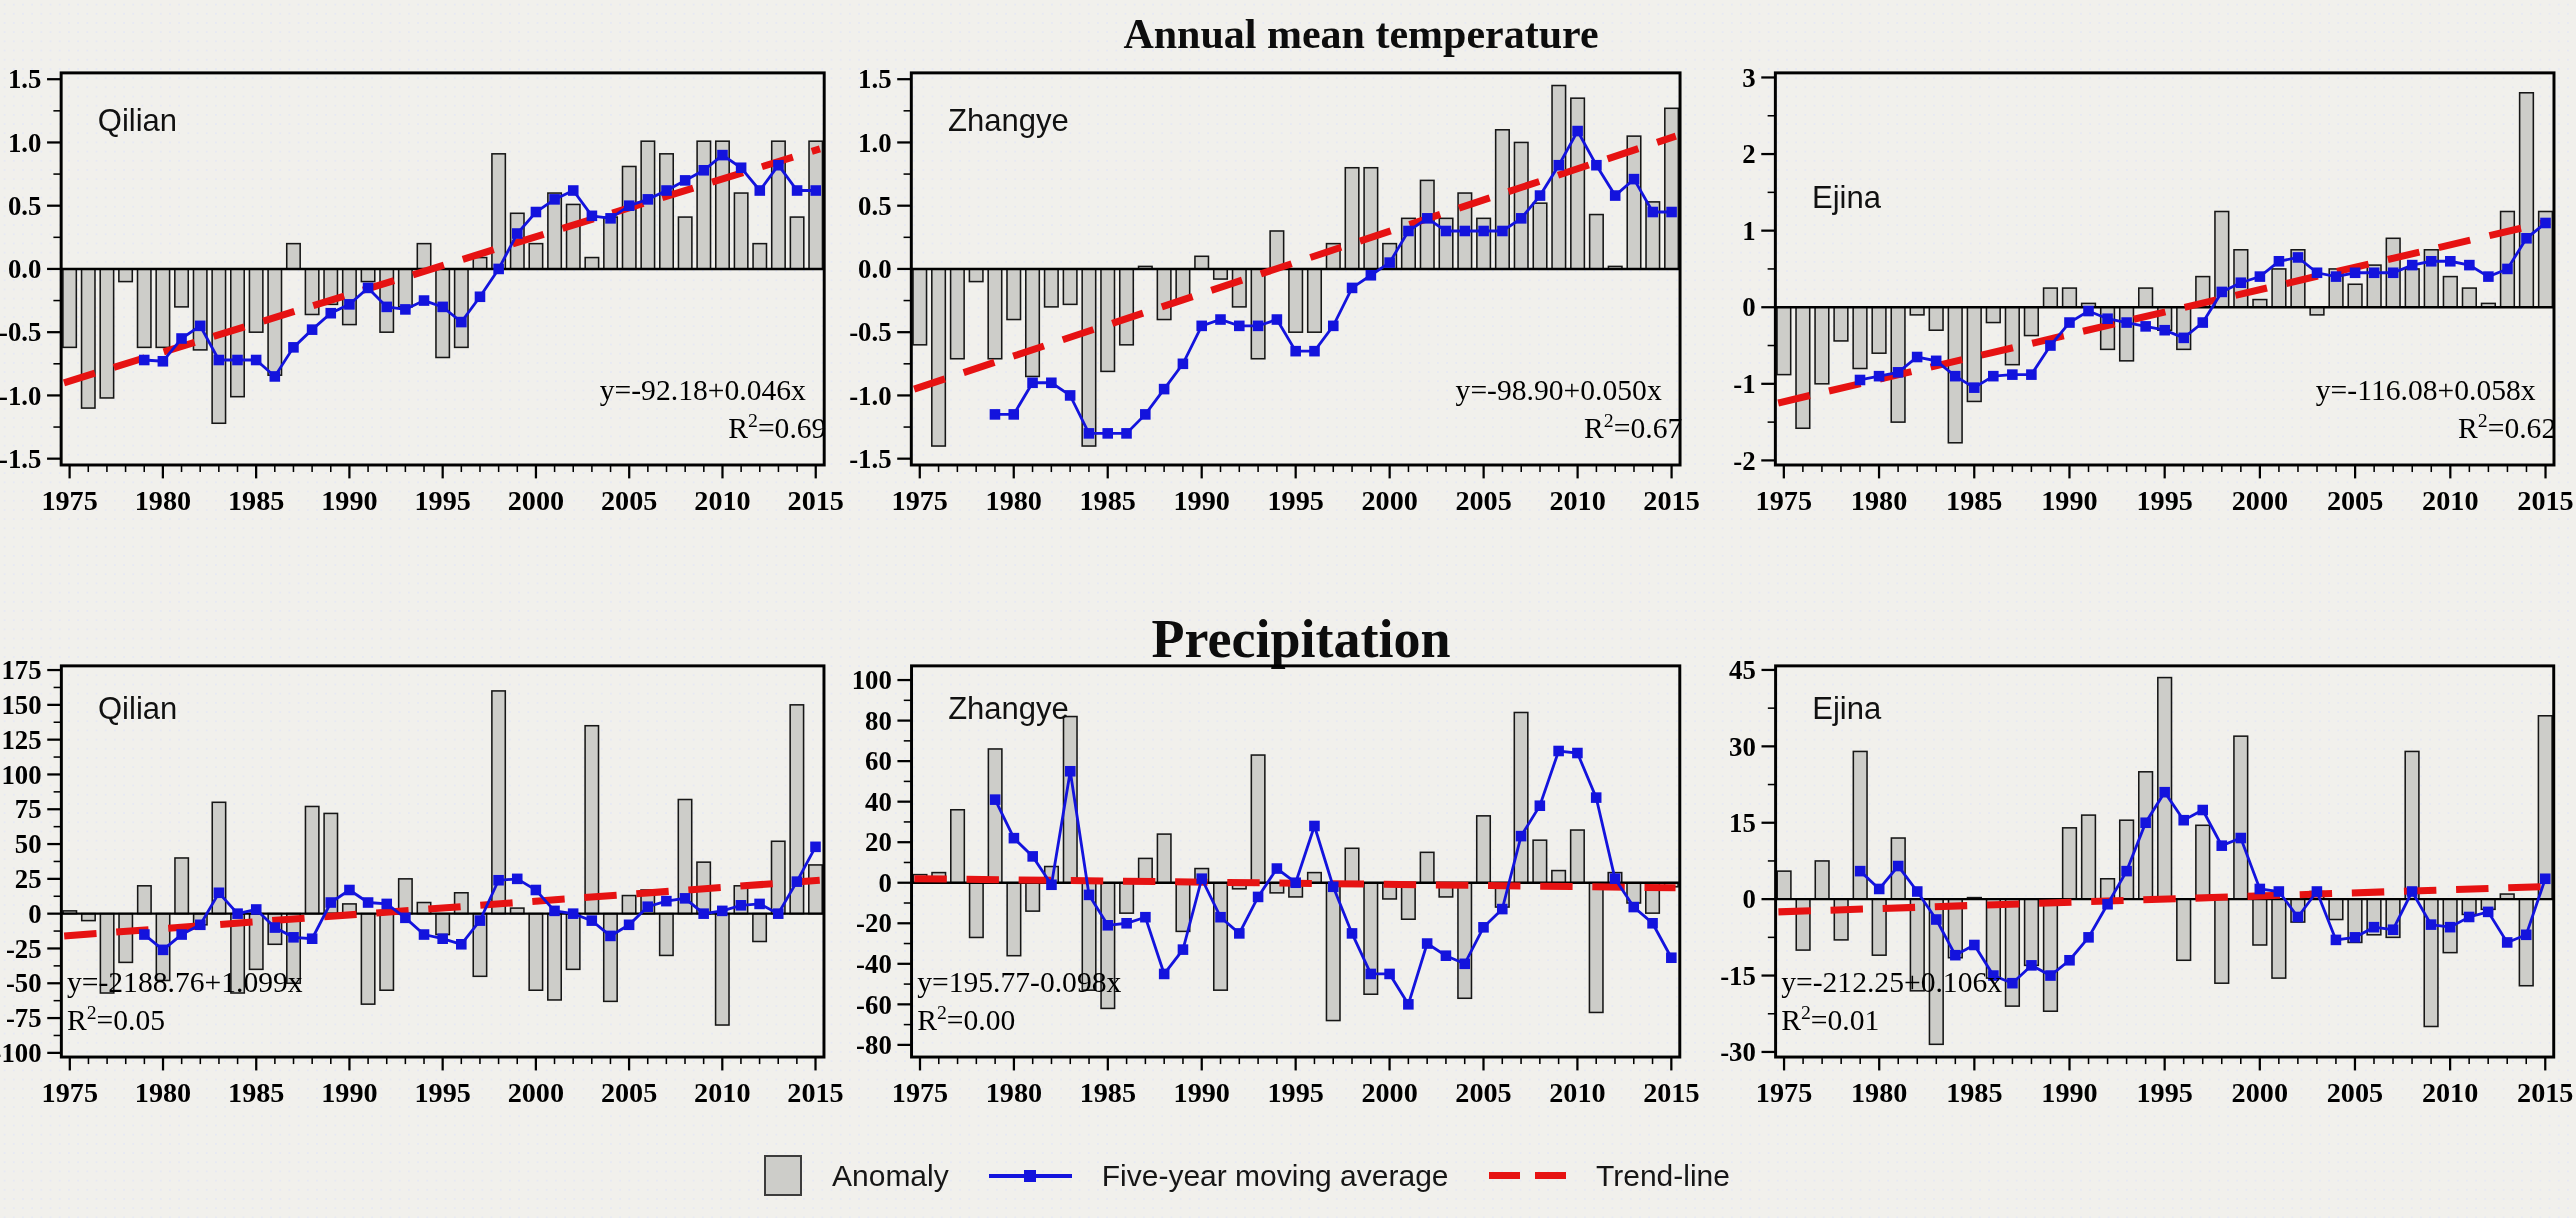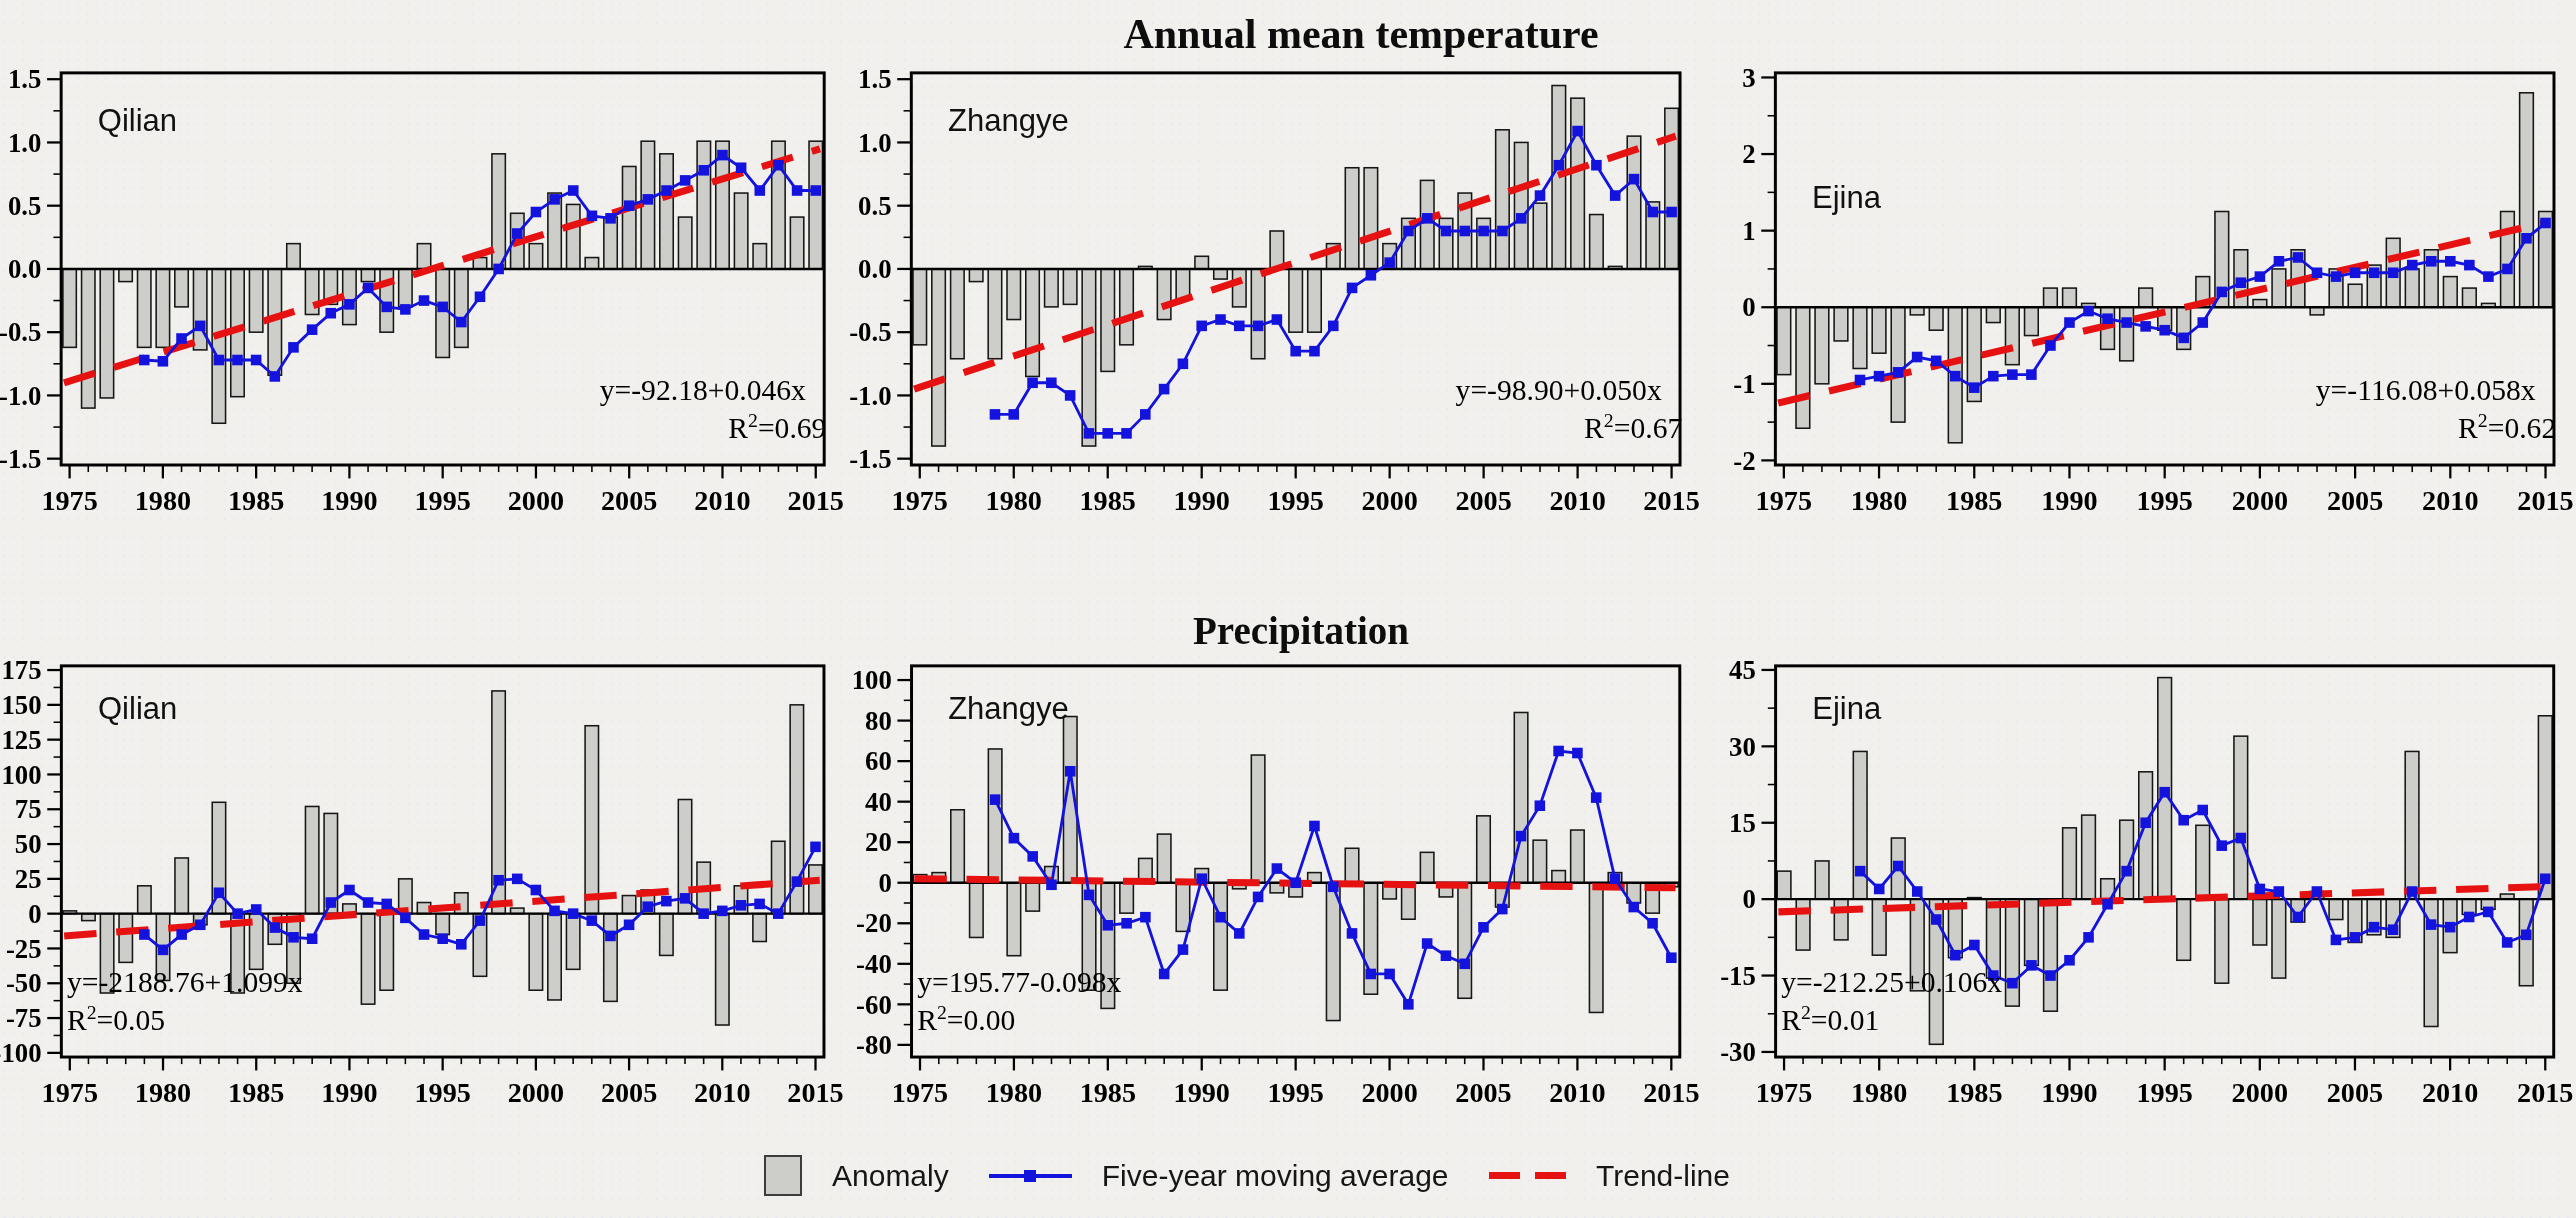--- a/index.html
+++ b/index.html
@@ -10,21 +10,21 @@
     background-size:9.2px 9.2px;
     font-family:"Liberation Serif","DejaVu Serif",serif;
     overflow:hidden;
   }
   .row-title{
     position:absolute;transform:translateX(-50%);
     font-family:"Liberation Serif","DejaVu Serif",serif;
     color:#0d0d0d;white-space:nowrap;font-weight:bold;
   }
   #title-temp{font-size:42px;}
-  #title-precip{font-size:39px;}
+  #title-precip{font-size:54px;}
   .panel{position:absolute;}
   .panel svg{display:block;}
   .legend{
     position:absolute;left:1252px;top:1155px;transform:translateX(-50%);
     display:flex;align-items:center;gap:30px;white-space:nowrap;
     font-family:"Liberation Sans","DejaVu Sans",sans-serif;
     font-size:30px;color:#161616;
   }
   .legend .swatch{
     width:34px;height:37px;background:#cdcdc9;border:2.1px solid #3c3c3c;

